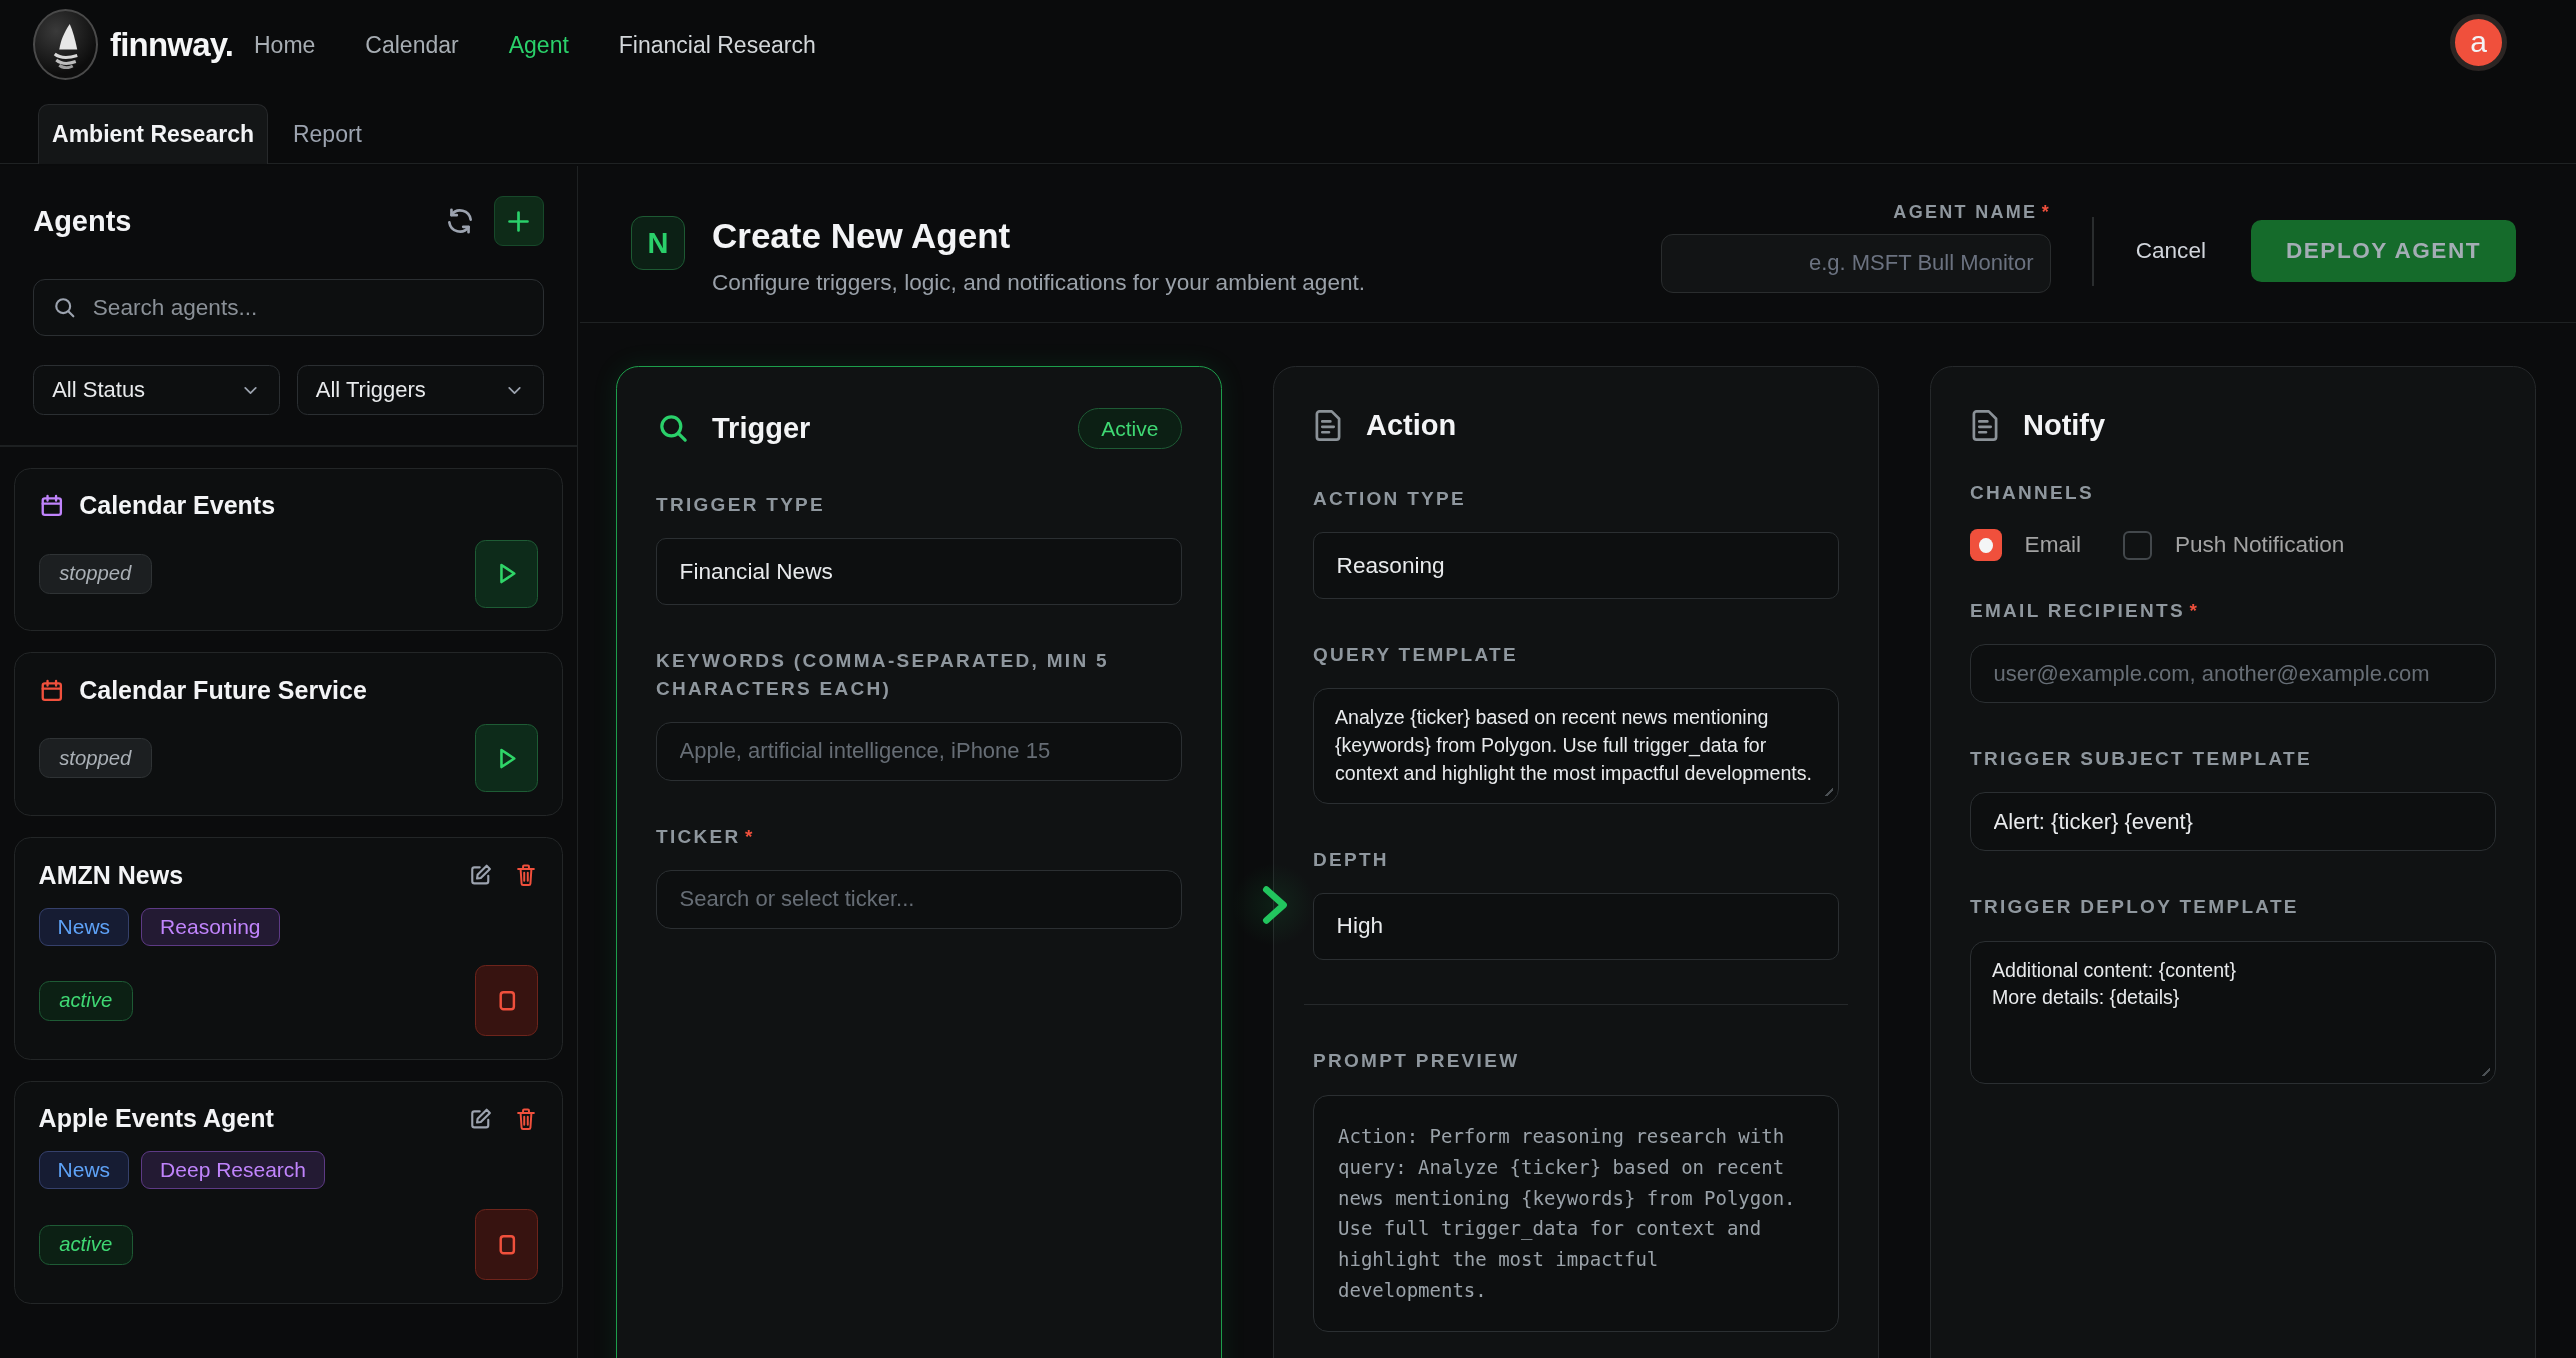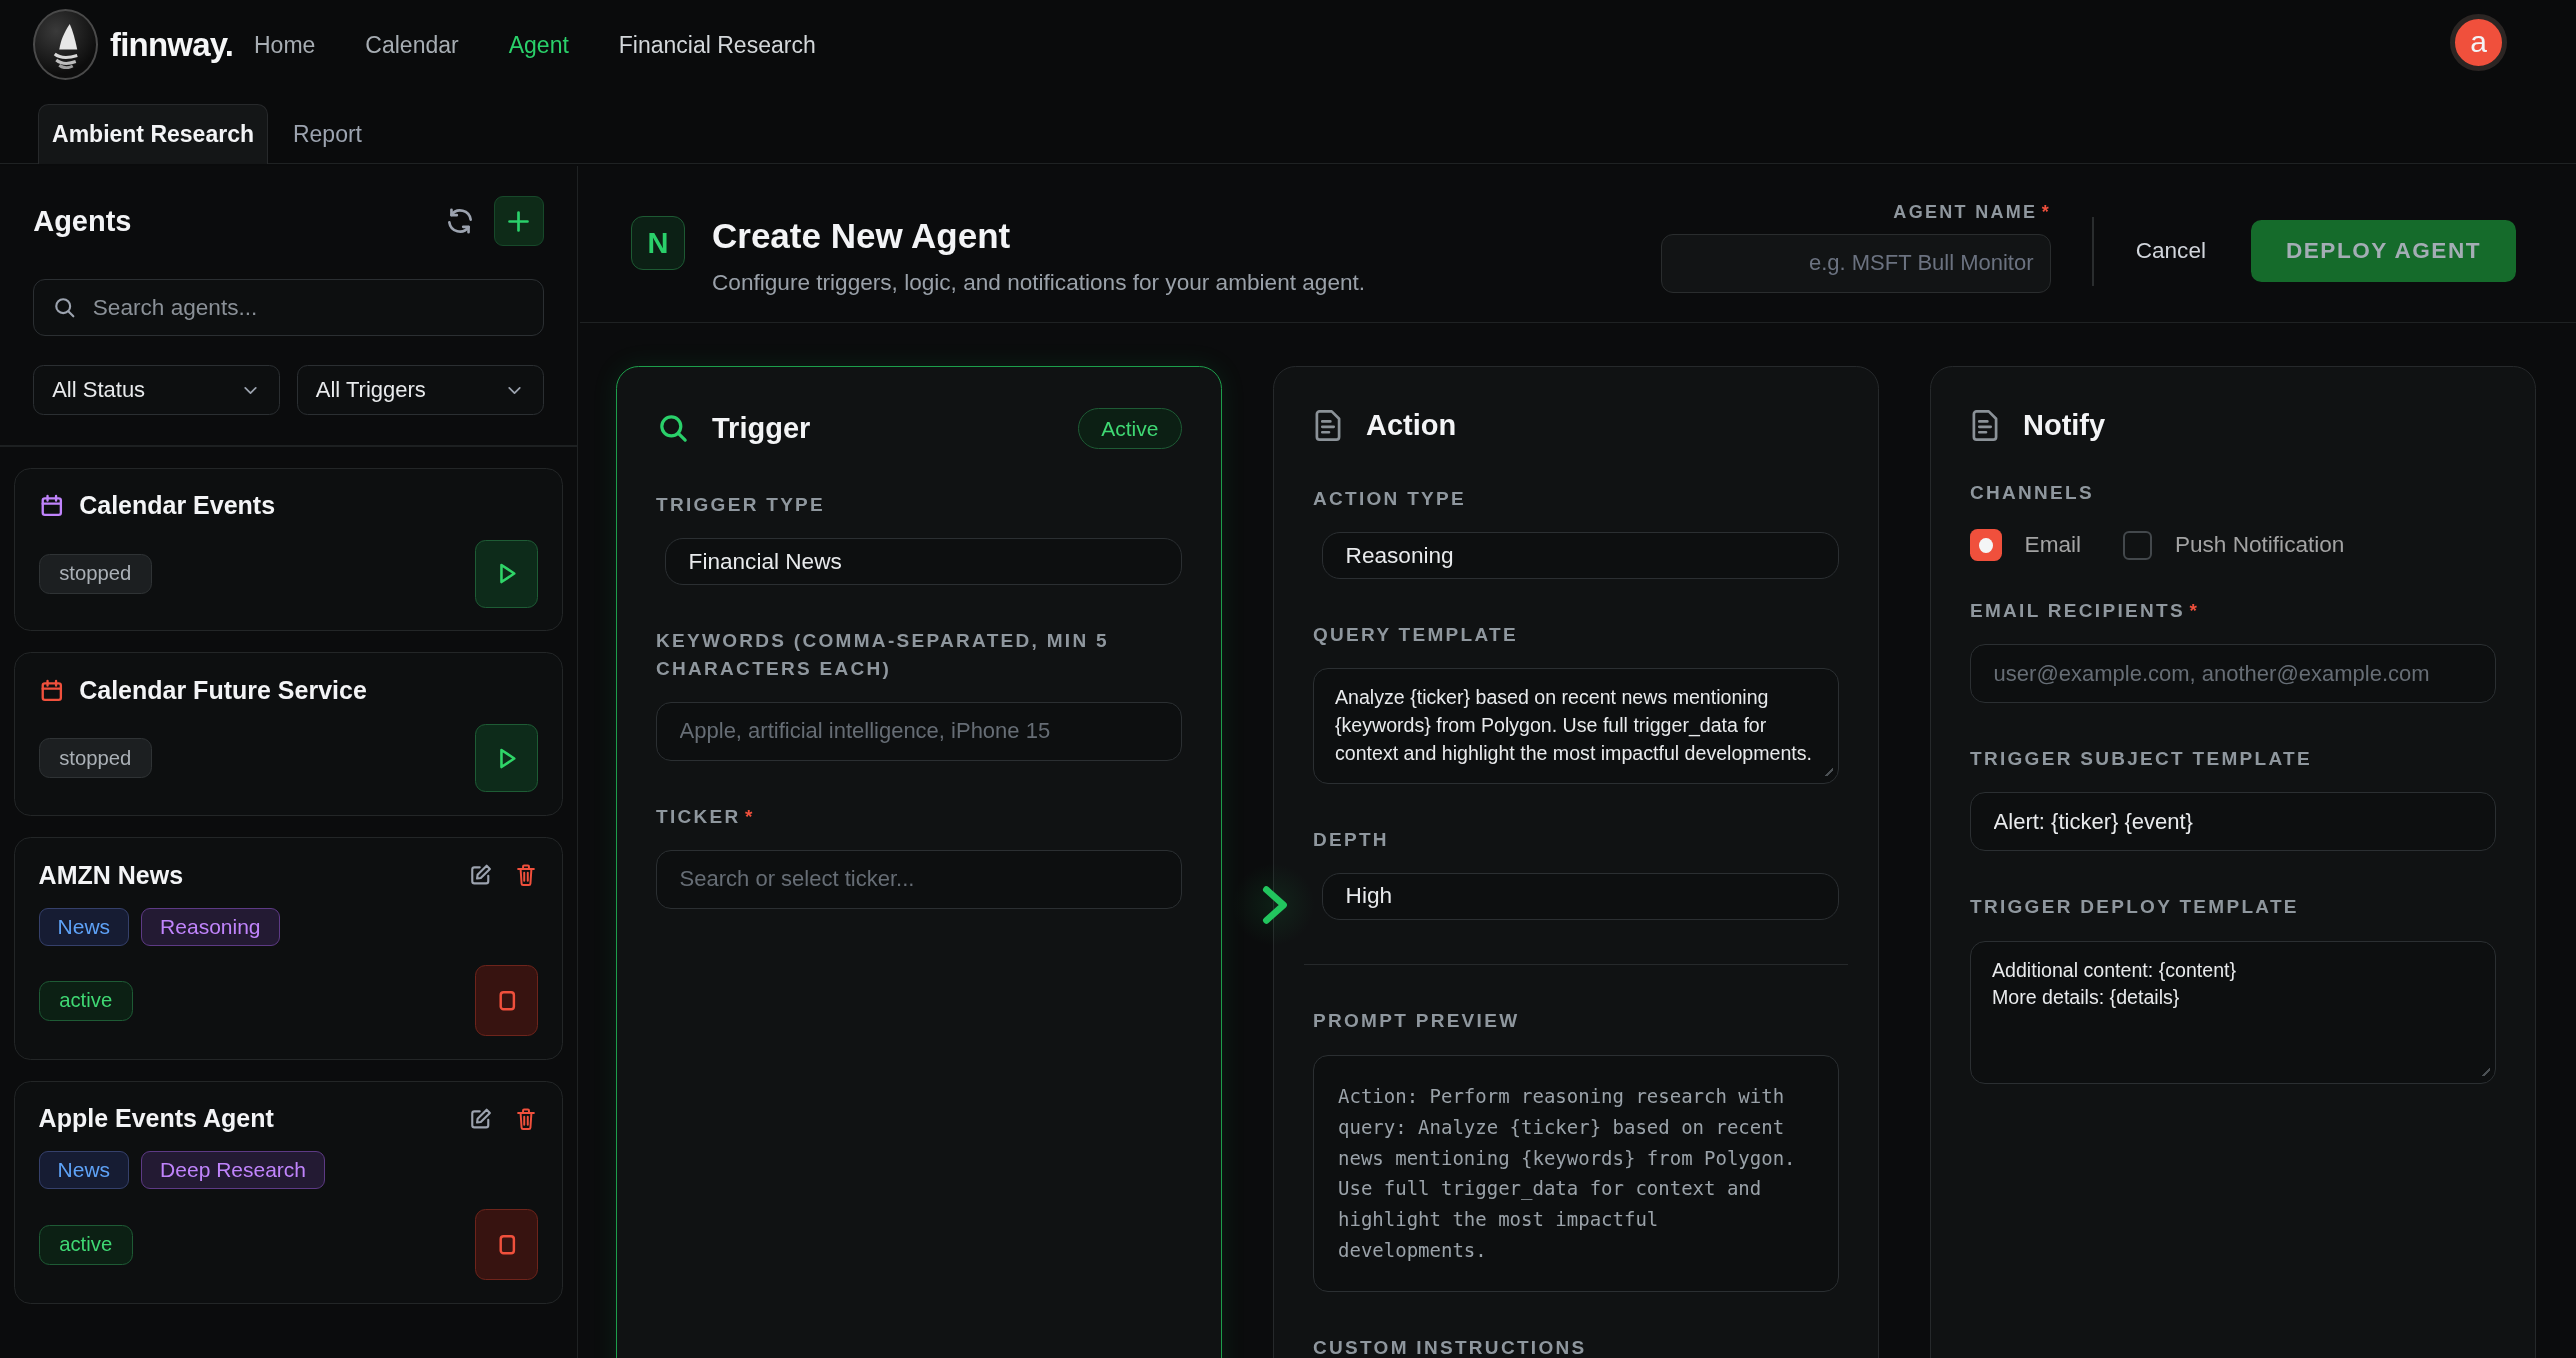--- a/index.html
+++ b/index.html
@@ -54,21 +54,21 @@
   .agent-card { margin-top:21px; border:1.5px solid #232627; border-radius:16.6px; background:#0d0f10; padding:22.6px 24px; position:relative; }
   .agent-card:first-of-type { margin-top:19.6px; }
   .card-title-row { display:flex; align-items:center; gap:15px; }
   .card-title { font-size:25px; font-weight:bold; color:#f3f4f6; flex:1; }
   .card-actions { display:flex; gap:21px; align-items:center; }
   .tag-row { display:flex; gap:12px; margin-top:18px; }
   .tag { font-size:21px; padding:6px 18px; border-radius:9px; }
   .tag-blue { color:#5ea2f7; background:#161c33; border:1.5px solid #35406b; }
   .tag-purple { color:#c084fc; background:#231a33; border:1.5px solid #5d3a85; }
   .status-row { display:flex; align-items:center; margin-top:19.6px; }
-  .badge { font-size:20.3px; padding:7.5px 19.6px; border-radius:10.5px; }
+  .badge { font-size:20.3px; padding:7.5px 19.6px; border-radius:10.5px;font-style:italic; }
   .badge.stopped { color:#aab0b6; background:#1c1f21; border:0.8px solid #2f3335; }
   .badge.active { color:#3fd873; background:#0c2014; border:1.5px solid #1e5b35; }
   .spacer { flex:1; }
   .play-btn { width:63px; height:68px; border-radius:10.5px; background:#0d2b1a; border:0.8px solid #1e5c35;
     display:flex; align-items:center; justify-content:center; cursor:pointer; }
   .stop-btn { width:63px; height:71px; border-radius:10.5px; background:#371310; border:0.8px solid #6e241b;
     display:flex; align-items:center; justify-content:center; cursor:pointer; }
 
   
   .main-header { position:absolute; left:0; top:0; width:1996px; height:157px; border-bottom:1.5px solid #1f2223; }
@@ -92,22 +92,22 @@
     font-family:"Liberation Sans", sans-serif; }
 
   
   .panels { position:absolute; left:36px; top:200px; display:flex; gap:51px; }
   .panel { width:606px; height:1220px; background:#101213; border:1.5px solid #26292b; border-radius:22.6px; padding:38px 39px; position:relative; }
   .panel.trigger { border-color:#1d9e4b; box-shadow:0 0 25.6px rgba(34,197,94,.10); }
   .panel-head { display:flex; align-items:center; gap:21px; margin-top:3px; }
   .panel-title { font-size:29px; font-weight:bold; color:#f3f4f6; flex:1; }
   .pill { font-size:21px; color:#3fd873; background:#0c1f14; border:1.5px solid #1e5b35; border-radius:752px; padding:7.5px 22.6px; }
   .f-label { margin-top:42px; font-size:19px; font-weight:bold; letter-spacing:2.3px; color:#8f979e; line-height:1.45; }
-  .f-box { margin-top:19.6px; height:47px; border:1.5px solid #2b2f32; border-radius:18px; background:#0d0f10;
-    display:flex; align-items:center; padding:0 22.6px; font-size:22.6px; color:#e8eaec; cursor:pointer;margin-left:9px; }
+  .f-box { margin-top:19.6px; height:67px; border:1.5px solid #2b2f32; border-radius:10px; background:#0d0f10;
+    display:flex; align-items:center; padding:0 22.6px; font-size:22.6px; color:#e8eaec; cursor:pointer; }
   .f-input { margin-top:19.6px; width:100%; height:59px; border:1.5px solid #2b2f32; border-radius:15px; background:#0d0f10;
     color:#e8eaec; font-size:22px; padding:0 22.6px; outline:none; font-family:"Liberation Sans", sans-serif; }
   .f-input::placeholder { color:#666d75; }
   .ta-wrap { position:relative; margin-top:19.6px; }
   .f-textarea { width:100%; border:1.5px solid #2b2f32; border-radius:15px; background:#0d0f10; color:#e8eaec;
     font-size:19.6px; line-height:1.42; padding:15px 21px; outline:none; resize:none; display:block;
     font-family:"Liberation Sans", sans-serif; }
   .f-textarea::placeholder { color:#666d75; }
   .grip { position:absolute; right:6px; bottom:7.5px; width:15px; height:15px;
     background:repeating-linear-gradient(-45deg, transparent 0 3.8px, #4b5054 3.8px 6px, transparent 6px 9.8px); 

